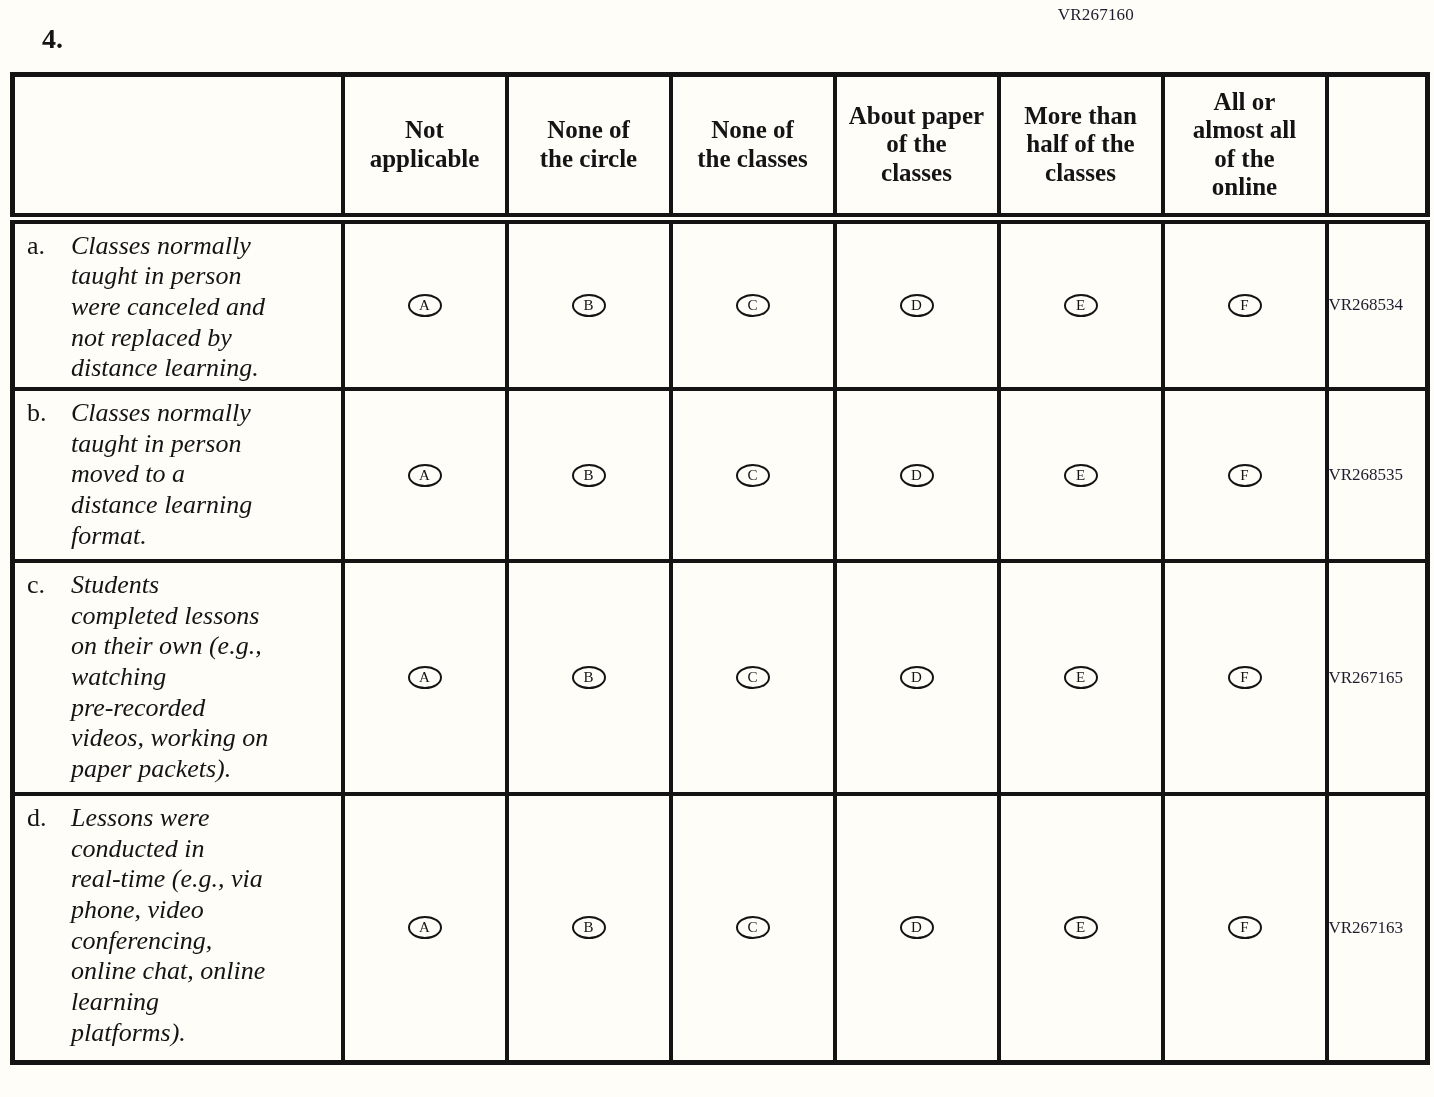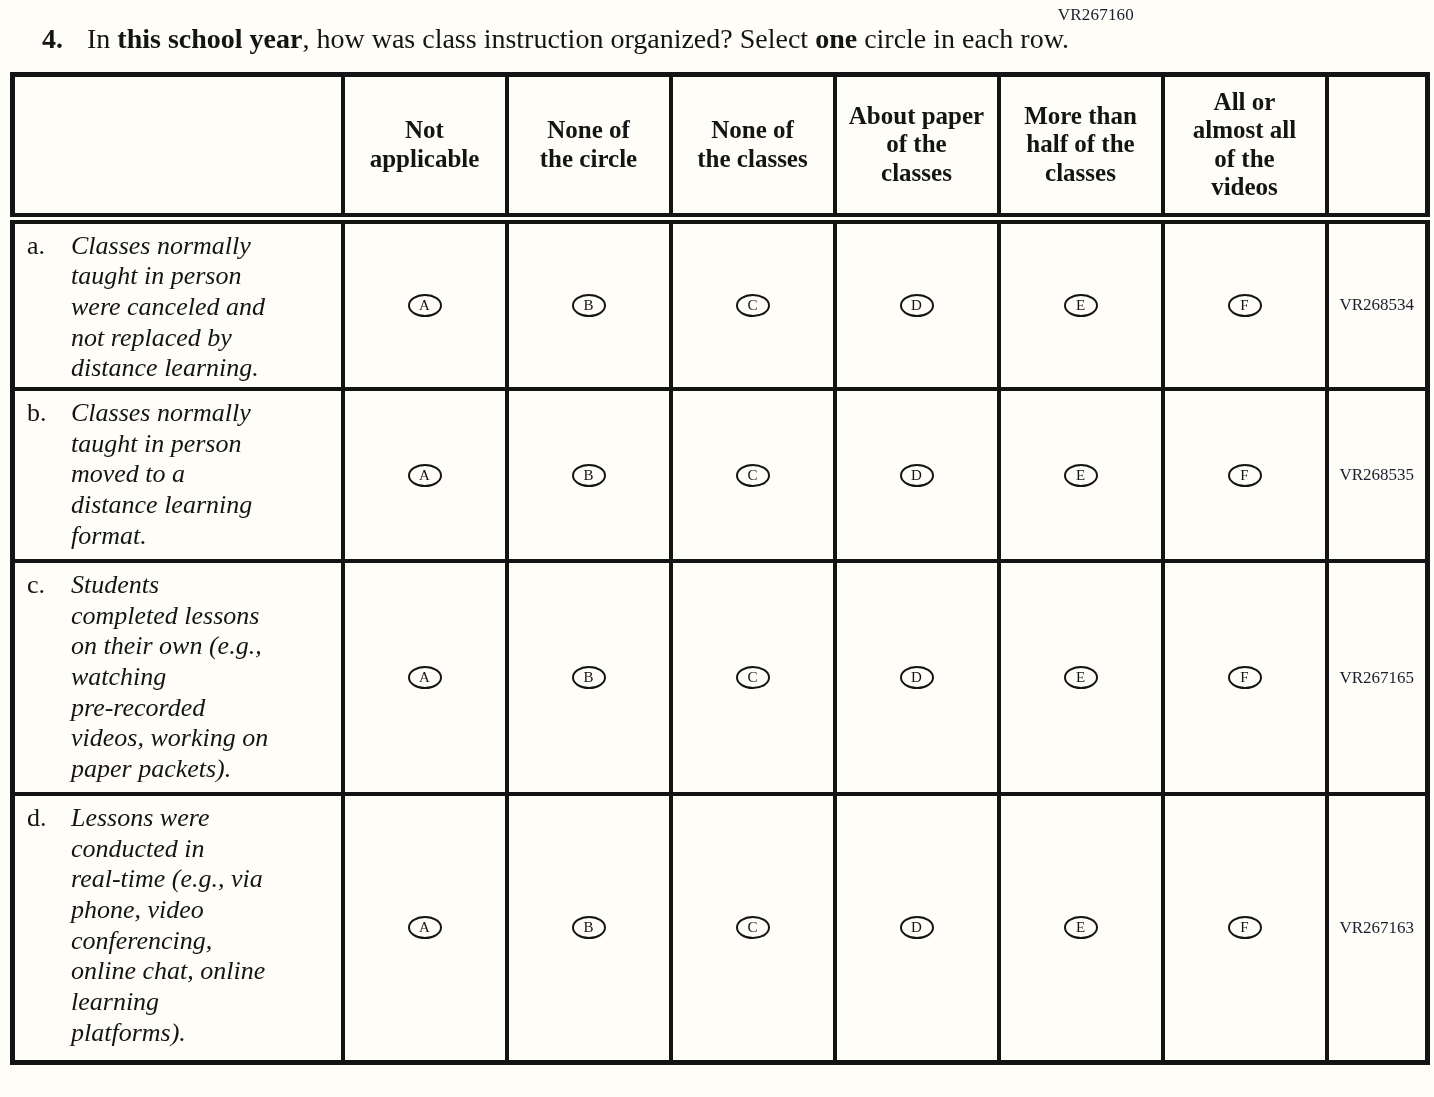--- a/index.html
+++ b/index.html
@@ -65,34 +65,33 @@
   td.option-cell { text-align: center; vertical-align: middle; }
   .bubble {
     display: inline-flex; align-items: center; justify-content: center;
     width: 34px; height: 23px;
     border: 2.5px solid #141414; border-radius: 50%;
     font-size: 15px; line-height: 1; color: #141414;
     cursor: pointer; user-select: none;
   }
 
   td.code-cell {
-    text-align: center; vertical-align: middle;
+    vertical-align: middle;
     font-size: 17px; color: #1c1c2e;
   }
 </style>
 </head>
 <body>
 
 <div class="page">
 
   <div class="top-code">VR267160</div>
 
   <div class="question-line">
       <span class="q-num">4.</span>
-      <span class="q-text"><span>In </span><span class="q-bold">this school year</span><span>, how was class instruction organized? Select </span><span class="q-bold">one</span><span> circle in each row.</span></span>
     </div>
 
   <table class="answer-table">
     <colgroup>
       <col class="c-label">
         <col class="c-opt">
         <col class="c-opt">
         <col class="c-opt">
         <col class="c-opt">
         <col class="c-opt">
@@ -110,21 +109,21 @@
 the classes</th>
         <th>About paper
 of the
 classes</th>
         <th>More than
 half of the
 classes</th>
         <th>All or
 almost all
 of the
-videos</th>
+online</th>
         <th></th>
       </tr>
     </thead>
     <tbody>
         <tr>
           <td class="label-cell">
             <div class="label-inner">
               <span class="row-letter">a.</span>
               <span class="row-text">Classes normally
 taught in person

